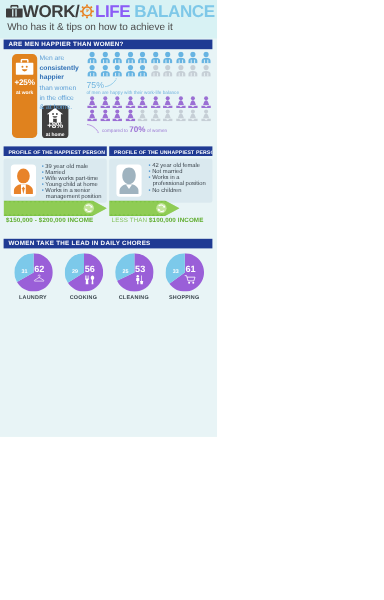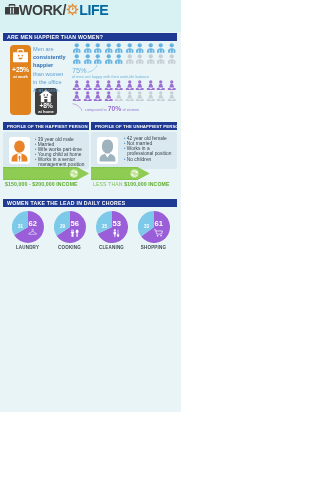--- a/index.html
+++ b/index.html
@@ -1,22 +1,22 @@
 <!DOCTYPE html>
 <html><head>
 <meta charset="utf-8">
 <style>
   html,body{margin:0;padding:0;}
   body{width:181px;height:500px;overflow:hidden;background:#ffffff;
        font-family:"Liberation Sans",sans-serif;}
-  .page{position:relative;width:181px;height:412px;background:#e8f4f6;overflow:hidden;}
+  .page{position:relative;width:181px;height:364px;background:#e8f4f6;overflow:hidden;}
   .hdr{position:absolute;left:0;top:0;width:181px;height:32px;background:#d8f2f4;}
   .ttl{position:absolute;left:5px;top:2.5px;font-size:14.2px;font-weight:bold;letter-spacing:-0.35px;white-space:nowrap;display:flex;align-items:center;line-height:1;}
   .t-work{color:#3d3d3d;}
-  .t-life{color:#0369a1;}
+  .t-life{color:#8b5cf6;}
   .t-bal{color:#7ec8e8;font-weight:bold;}
   .sub{position:absolute;left:6px;top:17px;font-size:8.3px;color:#4a4a4a;white-space:nowrap;}
   .bcase{display:inline-block;vertical-align:-1px;}
   .sunic{display:inline-block;vertical-align:-1px;}
   .bodybg{position:absolute;left:0;top:32px;width:181px;height:468px;background:#e8f4f6;}
   .secbar{position:absolute;height:8px;background:#1f3a93;color:#fff;font-size:5.2px;
           font-weight:bold;letter-spacing:0.25px;display:flex;align-items:center;padding-left:4px;box-sizing:border-box;
           white-space:nowrap;overflow:hidden;}
   .secbar.sm{font-size:4.3px;letter-spacing:0.1px;}
   
@@ -69,21 +69,23 @@
             <path d="M19.0 19.0L21.1 21.1"></path>
             <path d="M4.9 21.1L7.0 19.0"></path>
             <path d="M19.0 7.0L21.1 4.9"></path>
           </g>
           <path d="M13 13L16.3 10.2" stroke-width="1.5" stroke-linecap="round"></path>
           <path d="M13 13V9.4" stroke-width="1.5" stroke-linecap="round"></path>
         </g>
       </svg>
       <span class="t-life">LIFE</span>
       <span style="width:3.5px;display:inline-block"></span>
+      <span class="t-bal">BALANCE</span>
   </div>
+  <div class="sub">Who has it &amp; tips on how to achieve it</div>
 
   <div class="secbar" style="left:3px;top:33px;width:174px">ARE MEN HAPPIER THAN WOMEN?</div>
 
   <div class="orangebox">
     <svg style="position:absolute;left:3.1px;top:4px" width="15" height="13.5" viewBox="0 0 30 27">
       <path fill="#fff" d="M11 0h8a2.6 2.6 0 0 1 2.6 2.6V6h-2.4V2.6h-8.4V6H8.4V2.6A2.6 2.6 0 0 1 11 0z"></path>
       <path fill="#fff" d="M1.6 6.6h26.8a1.6 1.6 0 0 1 1.6 1.6V25a1.6 1.6 0 0 1-1.6 1.6H1.6A1.6 1.6 0 0 1 0 25V8.2a1.6 1.6 0 0 1 1.6-1.6z"></path>
       <circle cx="11.4" cy="13.2" r="1.7" fill="#e0821e"></circle>
         <circle cx="18.6" cy="13.2" r="1.7" fill="#e0821e"></circle>
       <path d="M10.2 17.6a5 5 0 0 0 9.6 0z" fill="#e0821e"></path>

